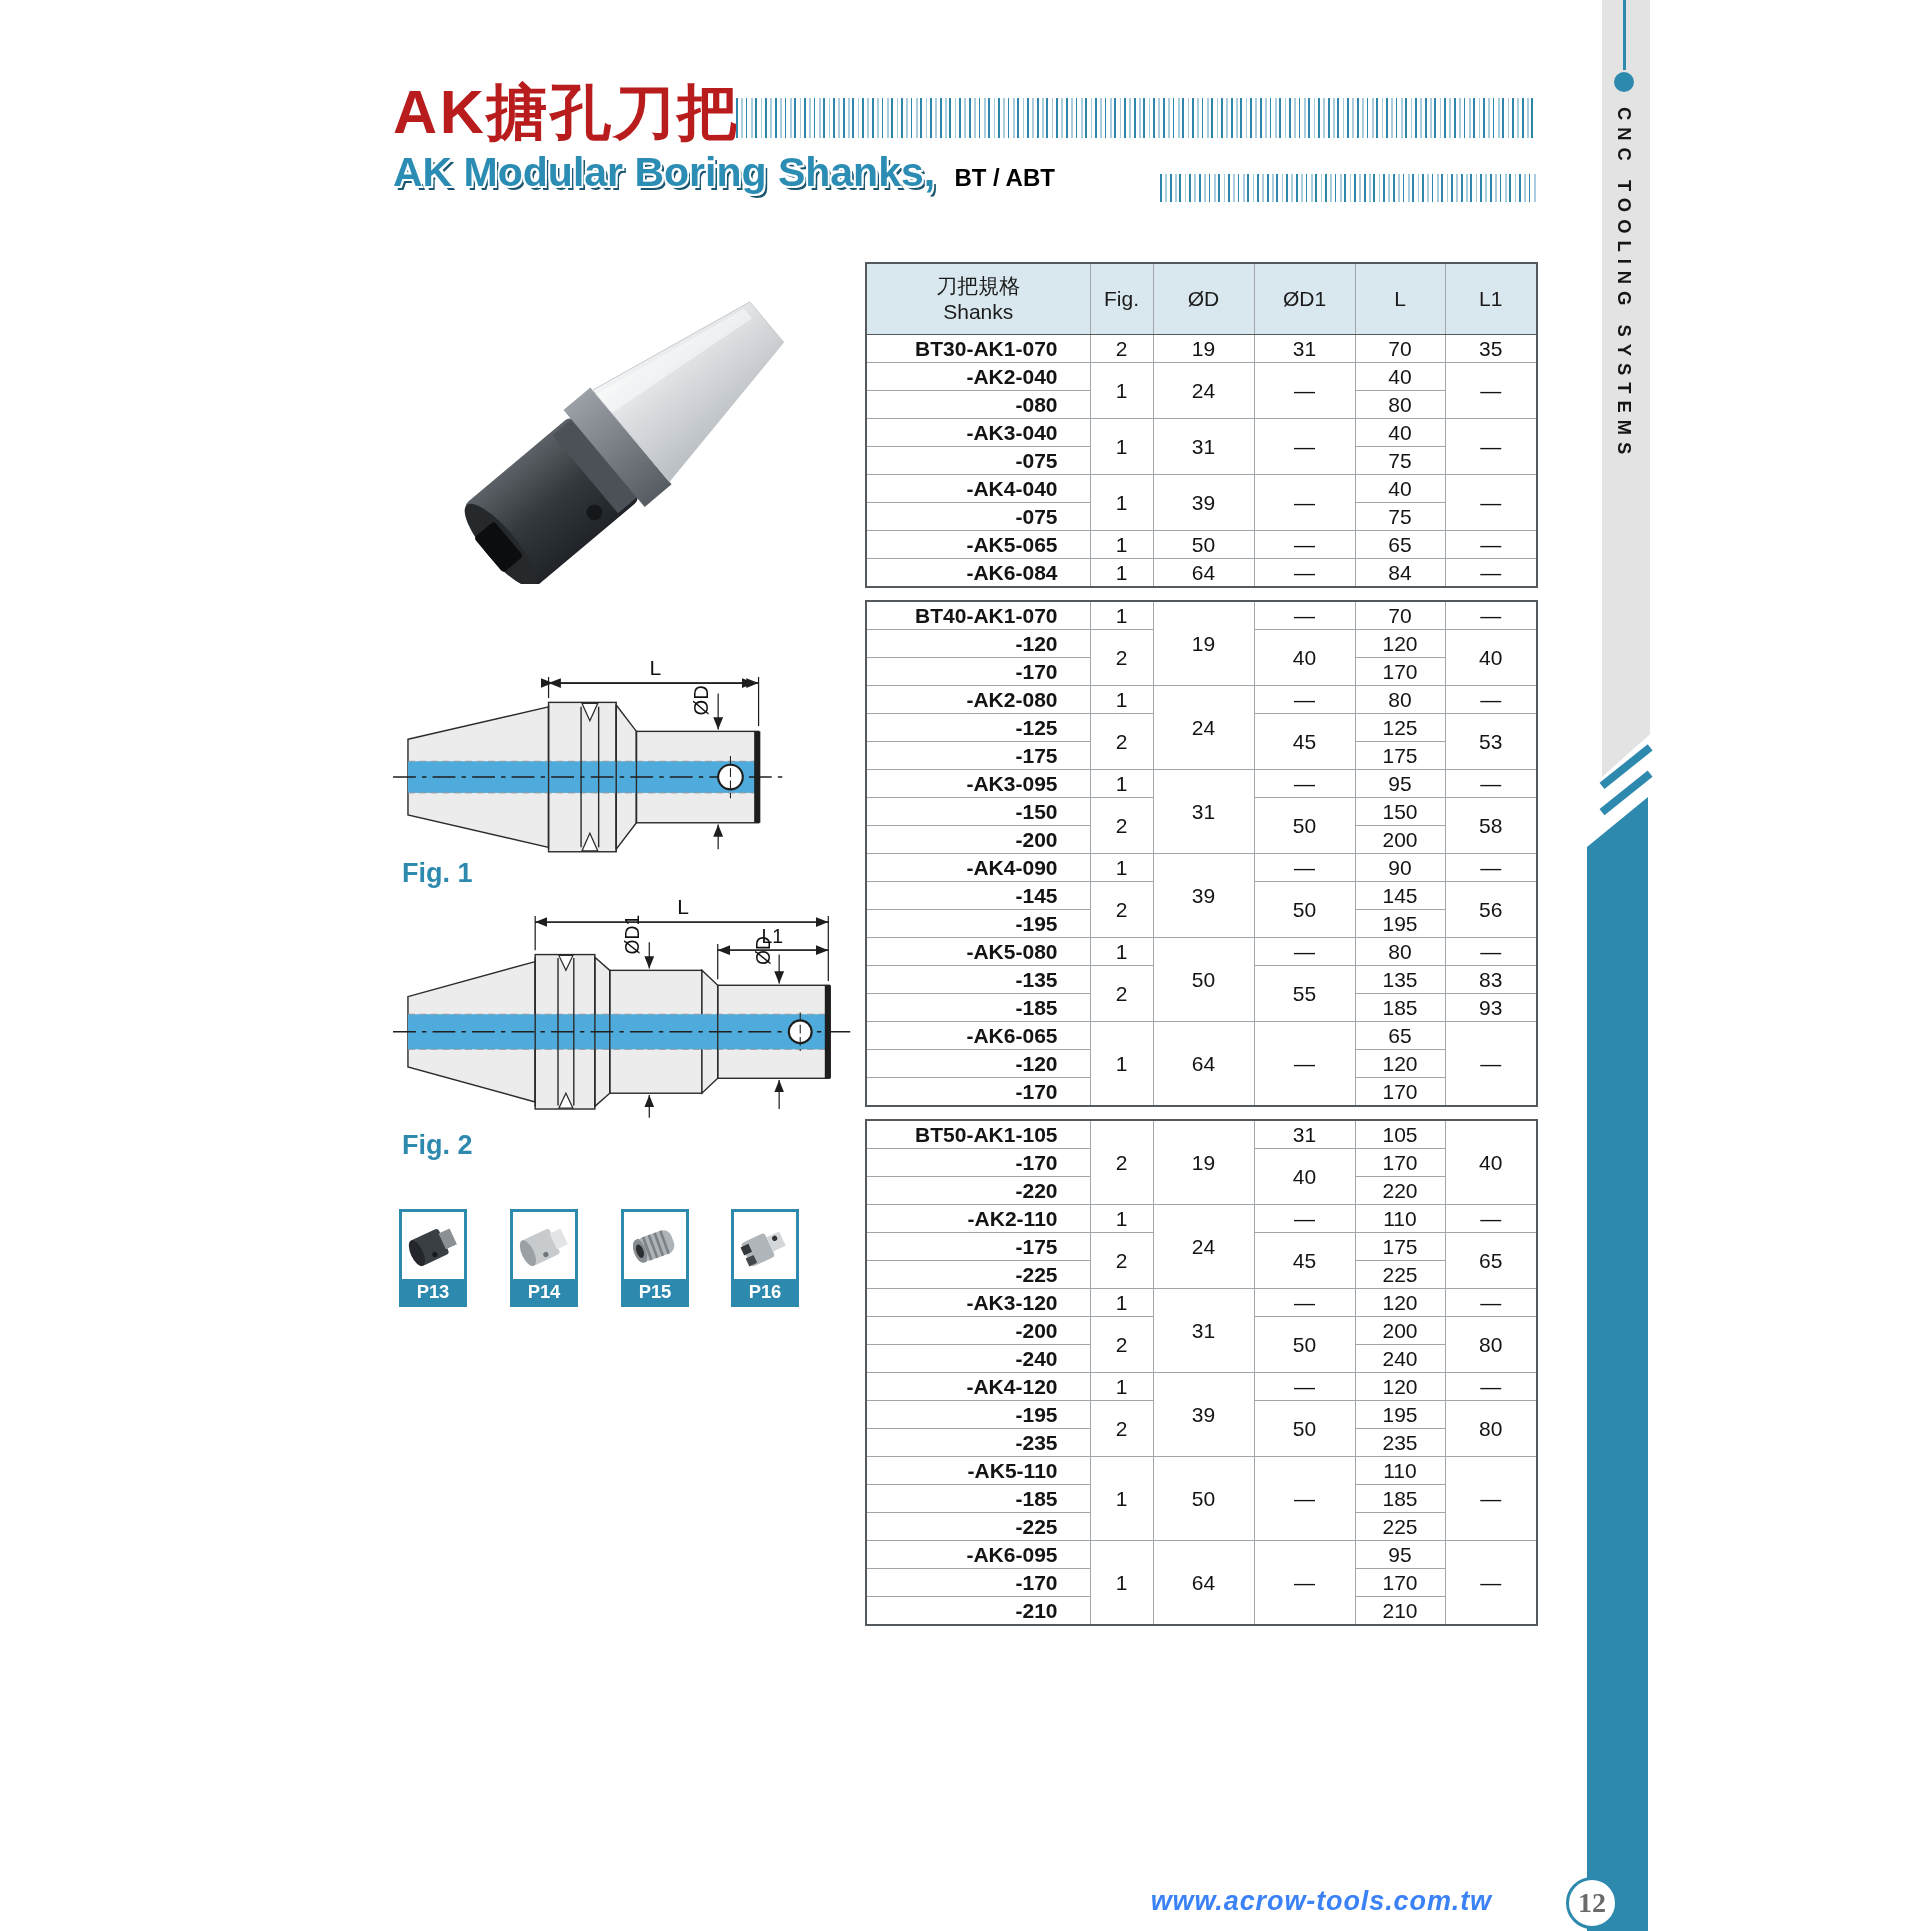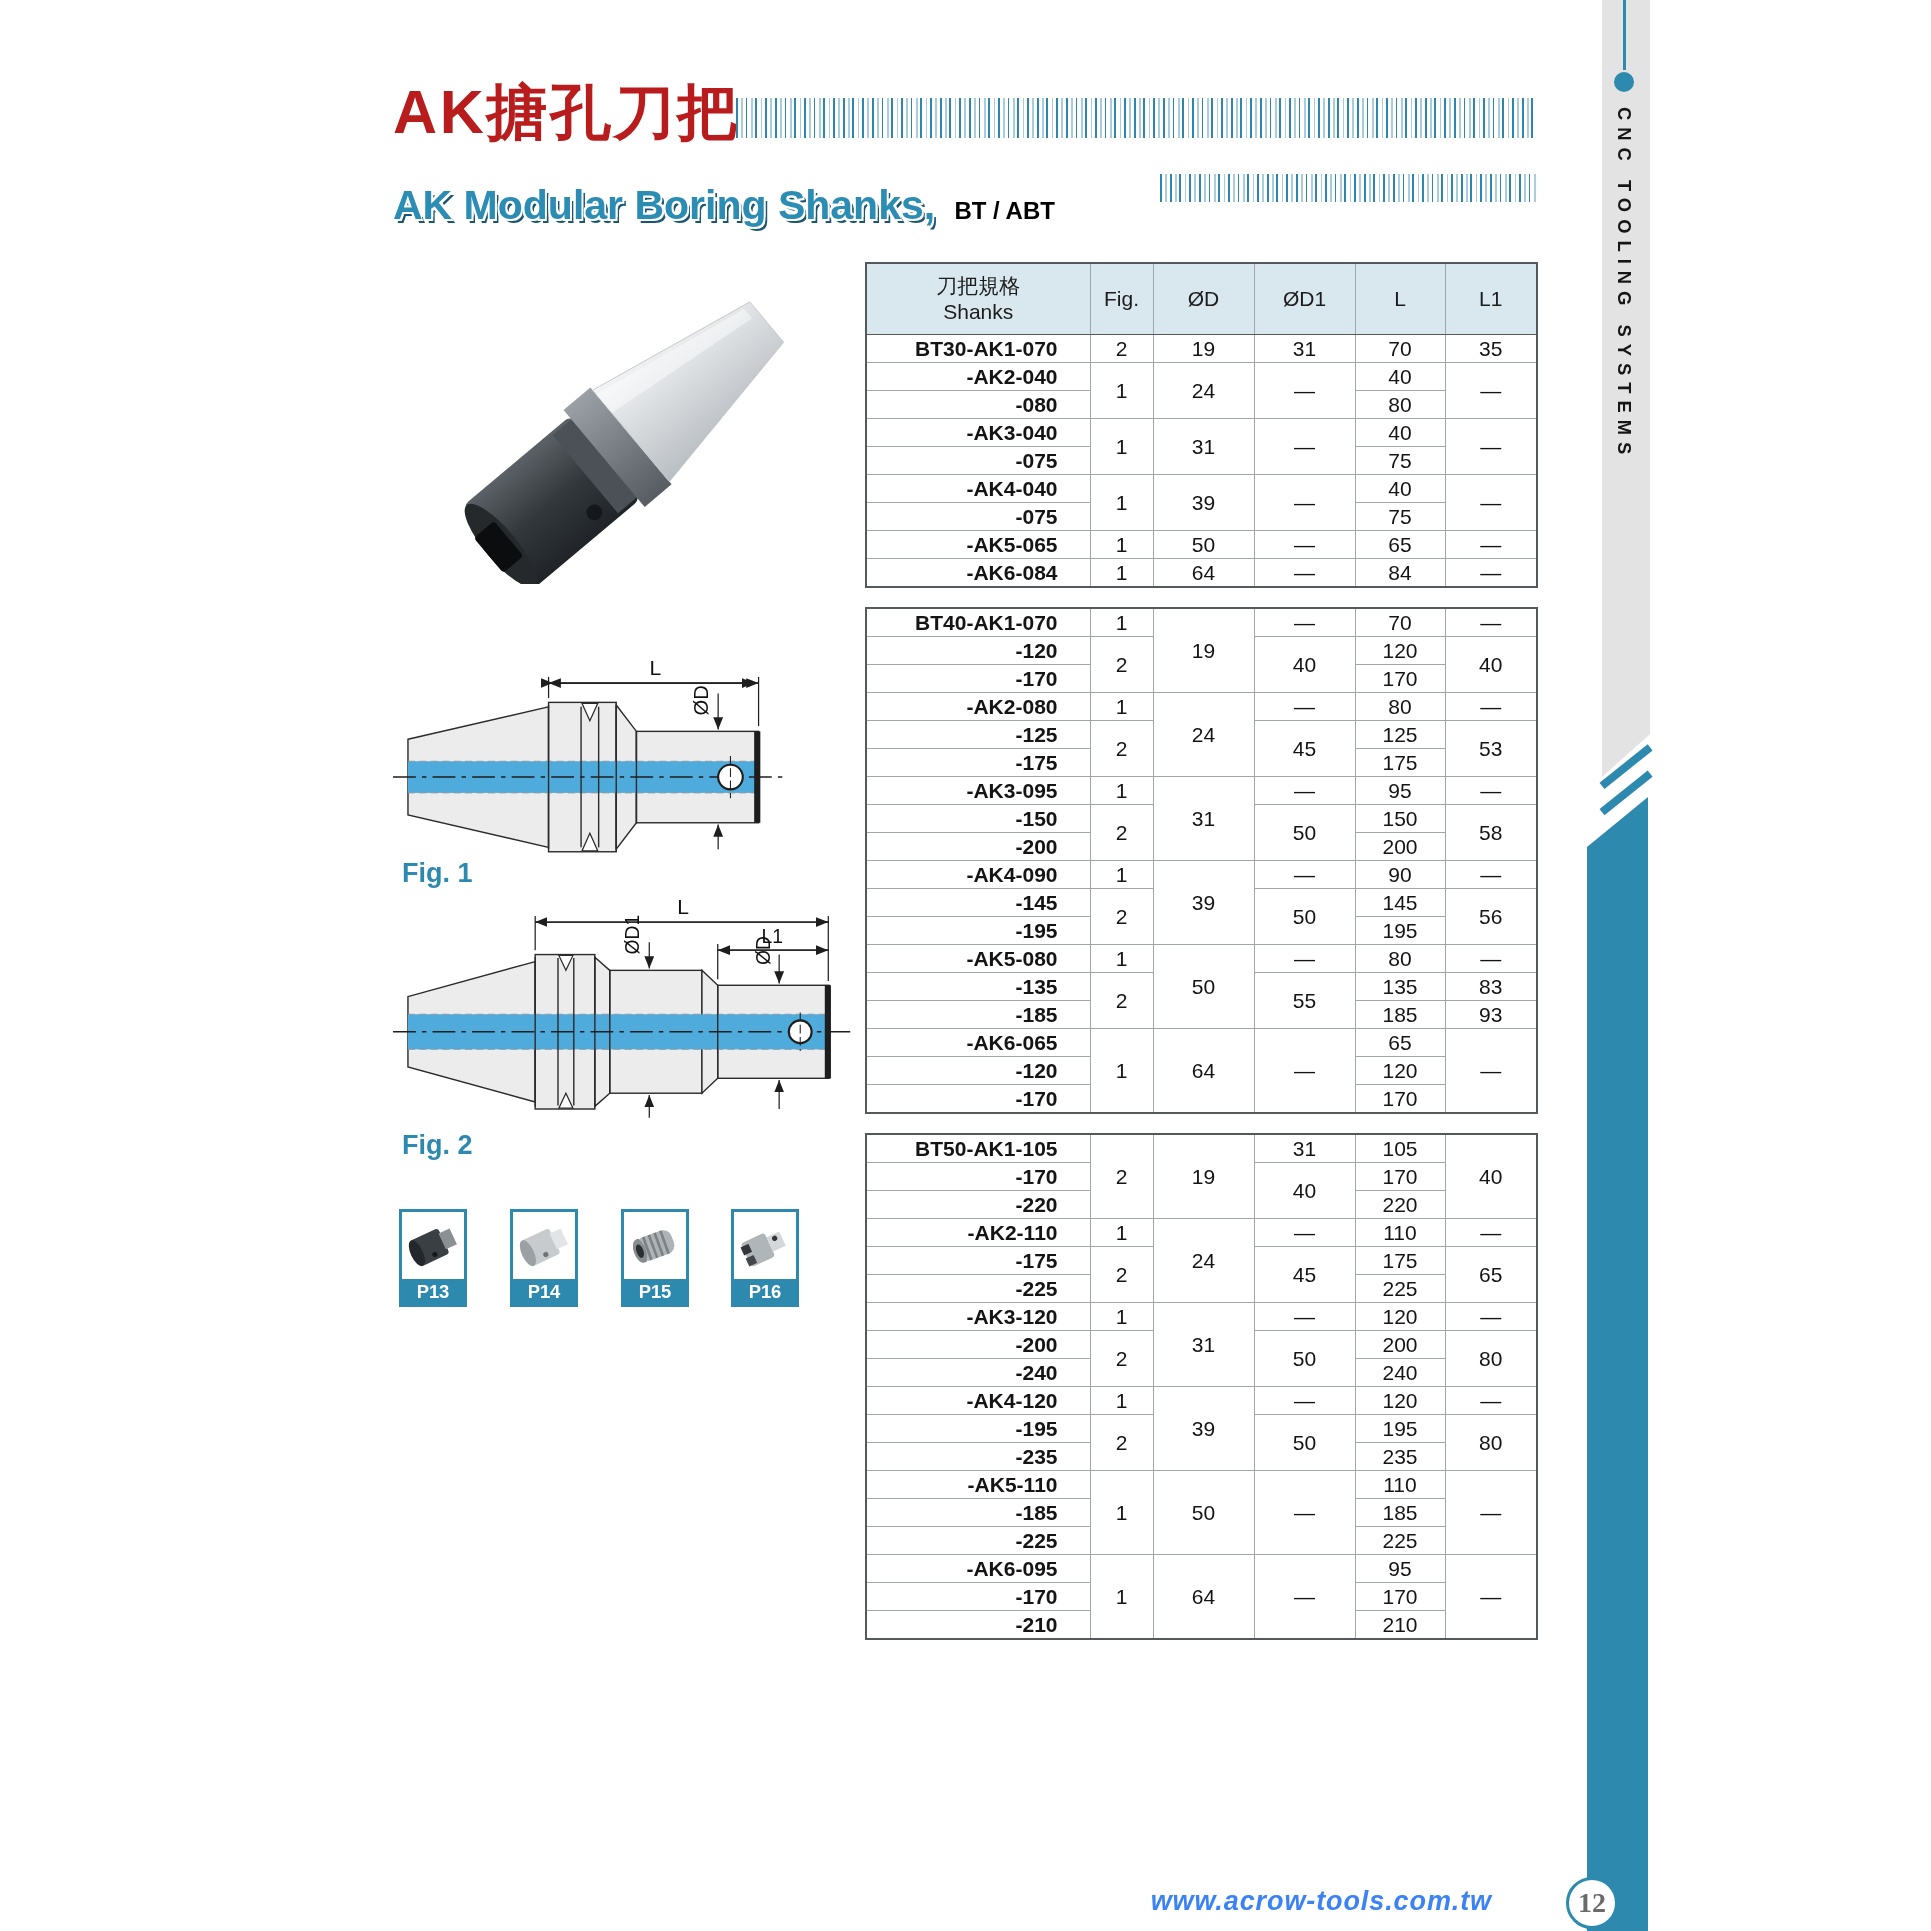--- a/index.html
+++ b/index.html
@@ -7,21 +7,21 @@
         font-family:"Liberation Sans",sans-serif;color:#111;}
 
   
   .h1{position:absolute;left:393px;top:72px;font-size:61px;font-weight:700;color:#b91c1c;letter-spacing:2.6px;}
   .hatch{position:absolute;
      background-image:repeating-linear-gradient(90deg,#2e86ac 0px,#2e86ac 1.8px,transparent 1.8px,transparent 5.3px,#a9cddc 5.3px,#a9cddc 7px,transparent 7px,transparent 9.7px);}
   #hatch1{left:736px;top:98px;width:801px;height:40px;}
   #hatch2{left:1160px;top:174px;width:376px;height:28px;}
   .subrow{position:absolute;left:393px;top:149px;display:flex;align-items:baseline;white-space:nowrap;}
   .sub-en{font-size:41px;font-weight:700;color:#2b8cb4;
-     text-shadow:-1.8px -1.8px 0 #fff,1.8px -1.8px 0 #fff,-1.8px 1.8px 0 #fff,1.8px 1.8px 0 #fff,3.5px 3.5px 0 #1a566f;margin-top:33px;}
+     text-shadow:-1.8px -1.8px 0 #fff,1.8px -1.8px 0 #fff,-1.8px 1.8px 0 #fff,1.8px 1.8px 0 #fff,3.5px 3.5px 0 #1a566f;}
   .sub-bt{font-size:24px;font-weight:700;color:#000;margin-left:19.3px;}
 
   
   .side-gray{position:absolute;left:1602px;top:0;width:48px;height:777px;background:#e3e3e3;
      clip-path:polygon(0 0,100% 0,100% 94.5%,0 100%);}
   .side-line{position:absolute;left:1623px;top:0;width:2.6px;height:70px;background:#2d89ae;}
   .side-dot{position:absolute;left:1614px;top:72px;width:20px;height:20px;border-radius:50%;background:#2d89ae;}
   .side-text{position:absolute;left:1613px;top:107px;writing-mode:vertical-rl;text-orientation:mixed;
      font-size:18.4px;font-weight:600;letter-spacing:7px;color:#161616;}
   .side-diag{position:absolute;left:1580px;top:729px;}
@@ -35,21 +35,21 @@
 
   
   .thumb{position:absolute;top:1209px;width:68px;height:98px;border:3.5px solid #2d89ae;background:#fff;box-sizing:border-box;}
   .thumb-art{position:absolute;left:0;top:0;right:0;height:67px;display:flex;align-items:center;justify-content:center;}
   .thumb-label{position:absolute;left:0;right:0;bottom:0;height:24.6px;background:#2d89ae;color:#fff;
      font-weight:700;font-size:18.4px;display:flex;align-items:center;justify-content:center;}
 
   
   .tablewrap{position:absolute;left:865px;top:262px;width:804px;}
   table.spec{border-collapse:collapse;table-layout:fixed;width:672px;border:2.6px solid #53595d;background:#fff;}
-  table.spec + table.spec{margin-top:19px;padding-left:38px;}
+  table.spec + table.spec{margin-top:12px;padding-left:38px;}
   .spec th,.spec td{border:0.9px solid #a0a6aa;overflow:hidden;white-space:nowrap;padding:0;}
   .spec th{background:#d9e7ee;font-weight:400;font-size:21px;color:#1c1c1c;height:70px;border-bottom:1.8px solid #53595d;}
   .spec th .zh{display:block;line-height:1.25;}
   .spec td{font-size:21px;height:27px;text-align:center;color:#141414;line-height:1;}
   .spec td.shank{text-align:right;padding-right:32px;font-weight:700;}
   .spec tr.sep td{border-top:1.8px solid #53595d;}
 
   
   .footer-url{position:absolute;left:1053px;top:1886px;width:439px;text-align:right;
      font-size:27px;font-weight:700;font-style:italic;color:#3b82f6;letter-spacing:0.9px;}

